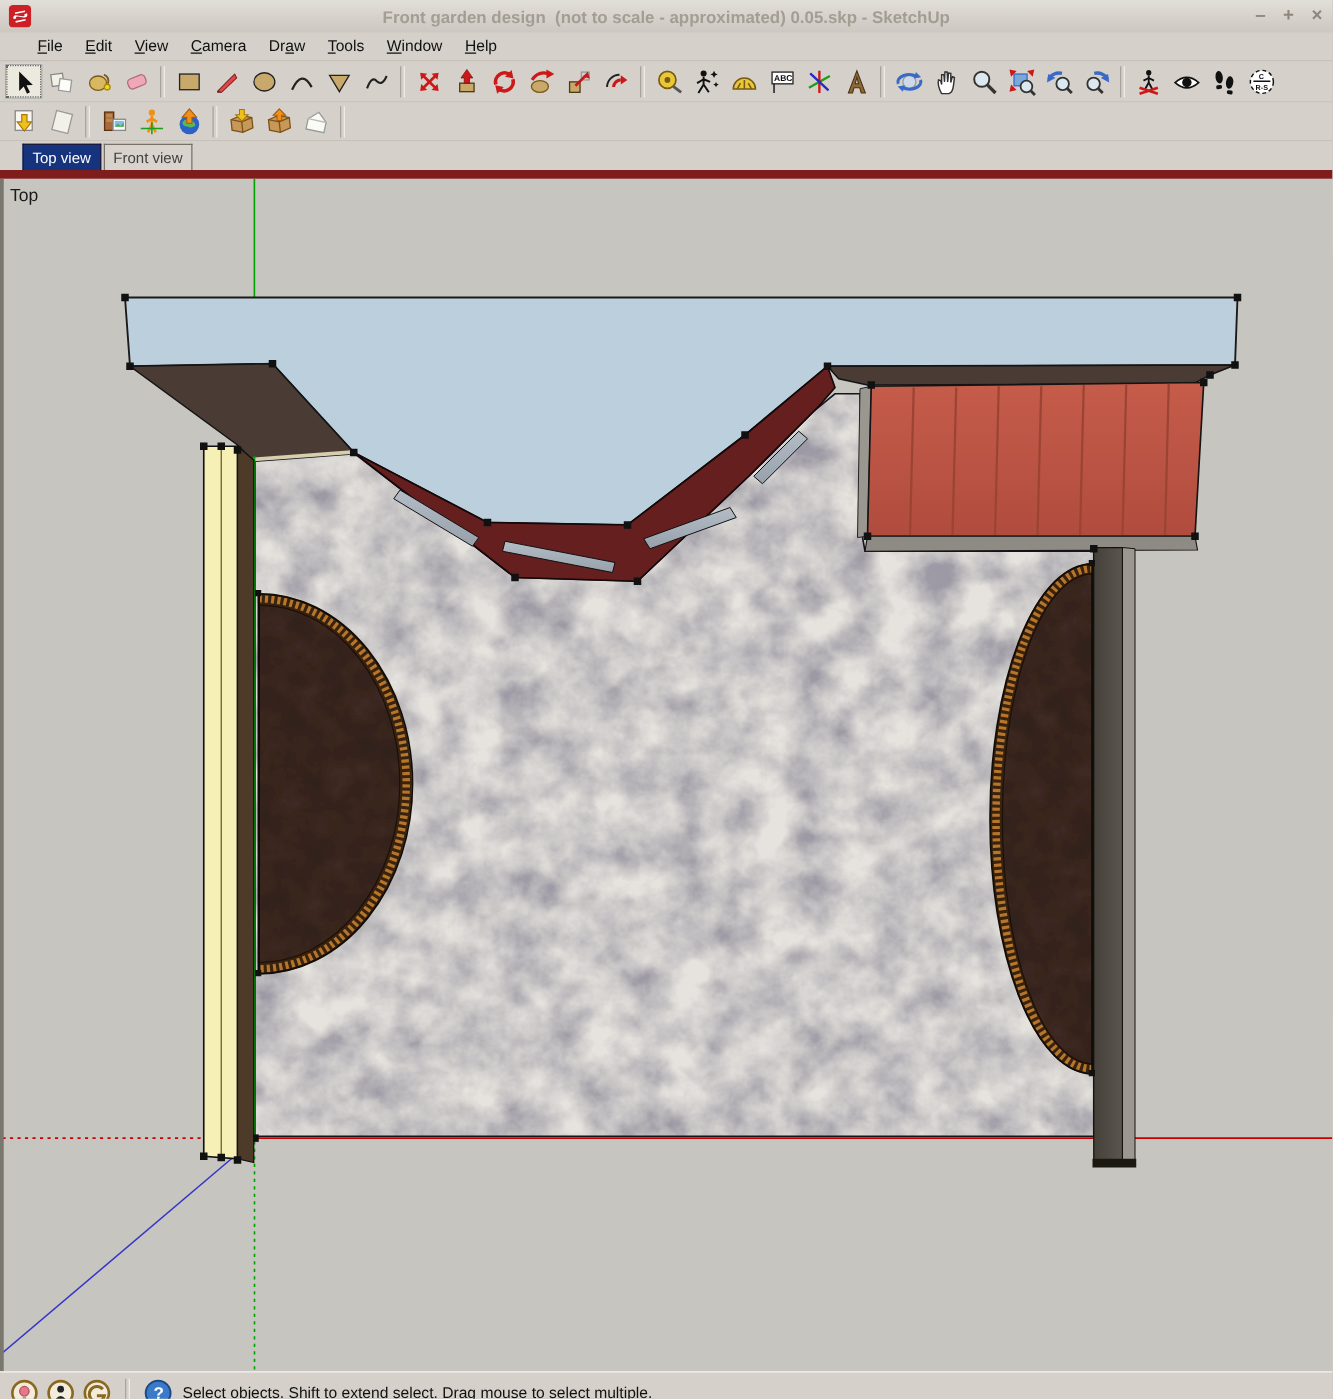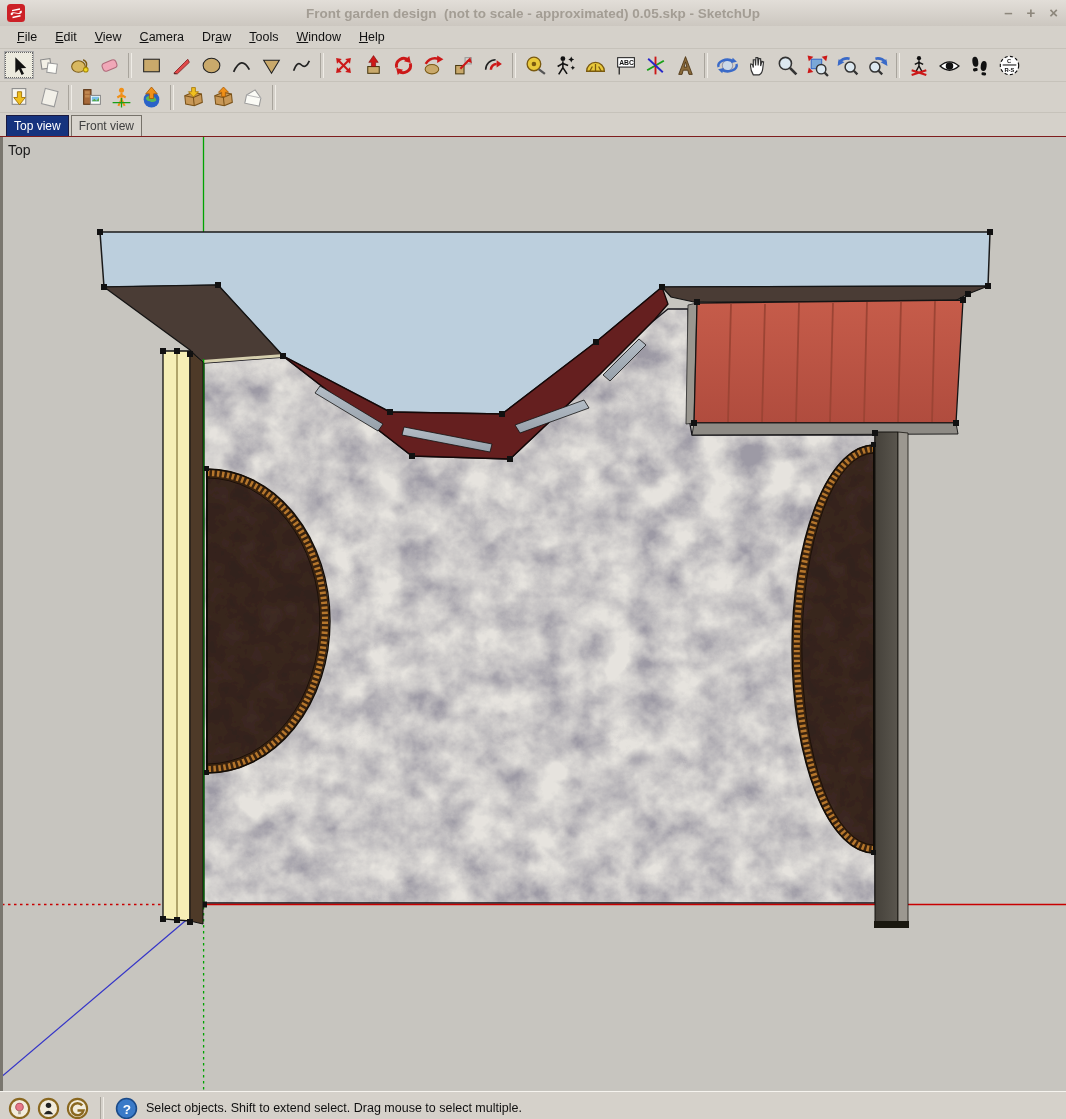--- a/index.html
+++ b/index.html
@@ -2,30 +2,30 @@
 <html><head>
 <meta charset="utf-8">
 <style>
   html,body{margin:0;padding:0;}
   body{width:1066px;height:1119px;background:#d5d1ca;font-family:"Liberation Sans",sans-serif;overflow:hidden;}
   .titlebar{height:26px;position:relative;background:linear-gradient(#e2ded8,#ccc7c0);display:flex;align-items:center;}
   .tb-logo{position:absolute;left:7px;top:4px;width:18px;height:18px;}
   .tb-title{position:absolute;left:0;right:0;text-align:center;font-size:13.5px;font-weight:bold;color:#a39d94;white-space:pre;}
   .tb-controls{position:absolute;right:8px;top:0;height:26px;display:flex;align-items:center;gap:14px;color:#8d877c;font-size:15px;font-weight:bold;}
   .tb-controls span{cursor:default;line-height:26px;}
-  .menubar{height:22px;display:flex;align-items:center;padding-left:8px;background:#d5d1ca;font-size:12.5px;color:#111;}
+  .menubar{height:22px;display:flex;align-items:center;padding-left:21px;background:#d5d1ca;font-size:12.5px;color:#111;}
   .menu-item{padding:2px 9px;}
   .menu-item u{text-decoration:underline;}
   .toolbar-row{display:flex;align-items:center;background:#d5d1ca;padding-left:4px;}
   #toolbar-main{height:32px;border-top:1px solid #c6c2ba;border-bottom:1px solid #c6c2ba;}
   #toolbar-secondary{height:30px;border-bottom:1px solid #c6c2ba;}
   .tb-btn{width:30px;height:28px;display:flex;align-items:center;justify-content:center;flex:0 0 auto;}
   .tb-btn.active{background:#eceade;outline:1px dotted #666;outline-offset:-2px;box-shadow:inset 0 0 0 1px #aaa;}
   .tb-sep{width:2px;height:25px;margin:0 4px;border-left:1px solid #a8a49c;border-right:1px solid #efece6;flex:0 0 auto;}
-  .tabstrip{height:23px;background:#d5d1ca;display:flex;align-items:flex-end;padding-left:6px;border-bottom:1px solid #7f1d1d;}
+  .tabstrip{height:23px;background:#d5d1ca;display:flex;align-items:flex-end;padding-left:18px;border-bottom:7px solid #7f1d1d;}
   .tab{height:20px;padding:0 7px;font-size:12px;display:flex;align-items:center;border:1px solid #76726a;border-bottom:none;margin-right:2px;background:#d8d4cd;color:#404040;}
   .tab.active{background:#16337e;color:#fff;border-color:#1a1a40;}
   .viewport{position:relative;width:848px;height:954px;}
   .statusbar{height:32px;display:flex;align-items:center;background:#d5d1ca;border-top:1px solid #f6f4ef;padding-left:8px;font-size:12.5px;color:#111;}
   .sb-icons{display:flex;align-items:center;gap:6px;}
   .sb-icon{width:23px;height:23px;}
   .sb-sep{width:2px;height:22px;margin:0 5px;border-left:1px solid #a8a49c;border-right:1px solid #efece6;}
   .sb-msg{margin-left:8px;}
   .sb-right{margin-left:auto;display:flex;align-items:center;}
   .sb-meas-sep{width:2px;height:24px;margin-right:10px;border-left:1px solid #a8a49c;border-right:1px solid #efece6;}

